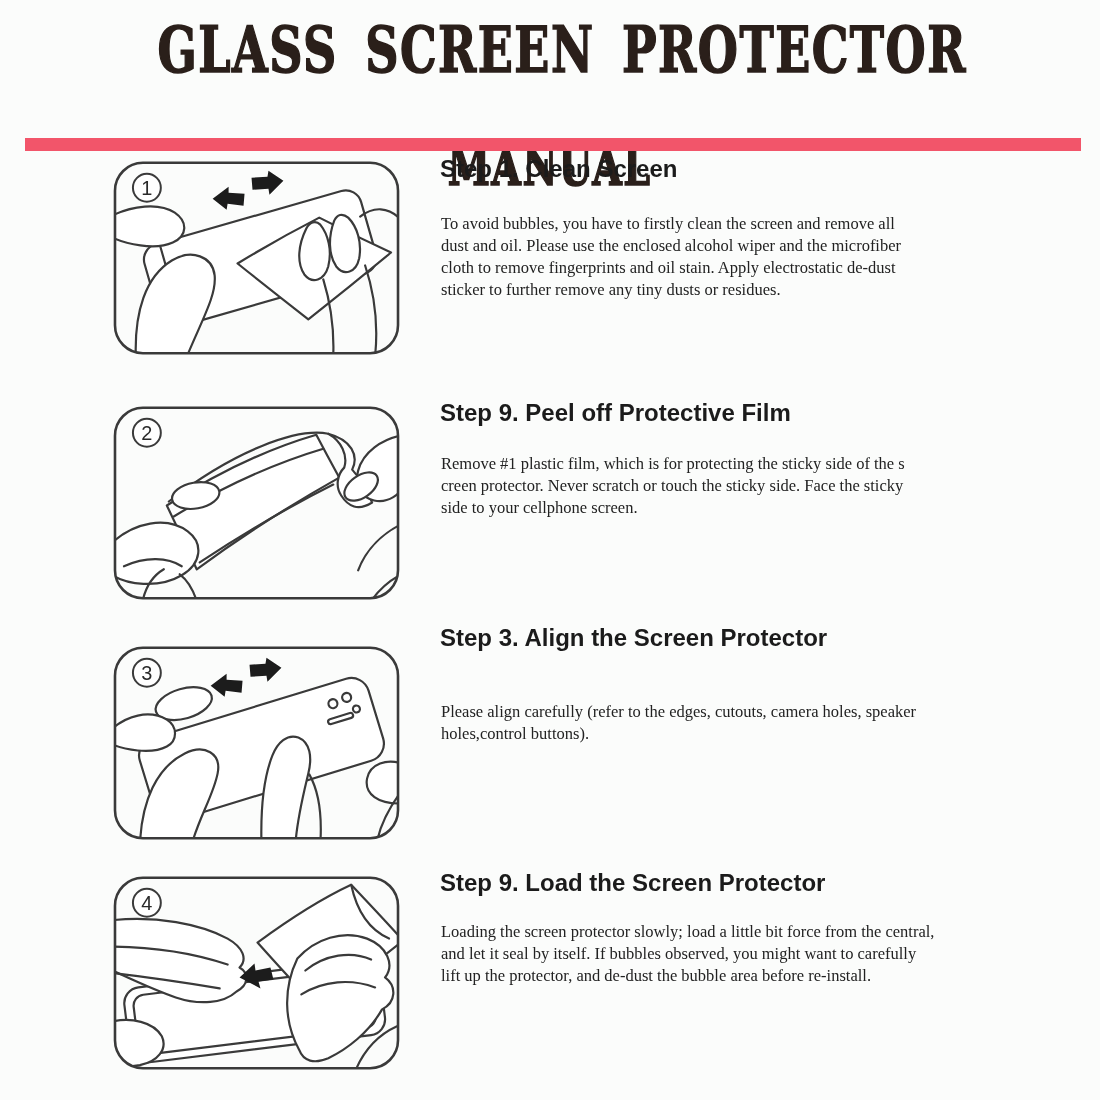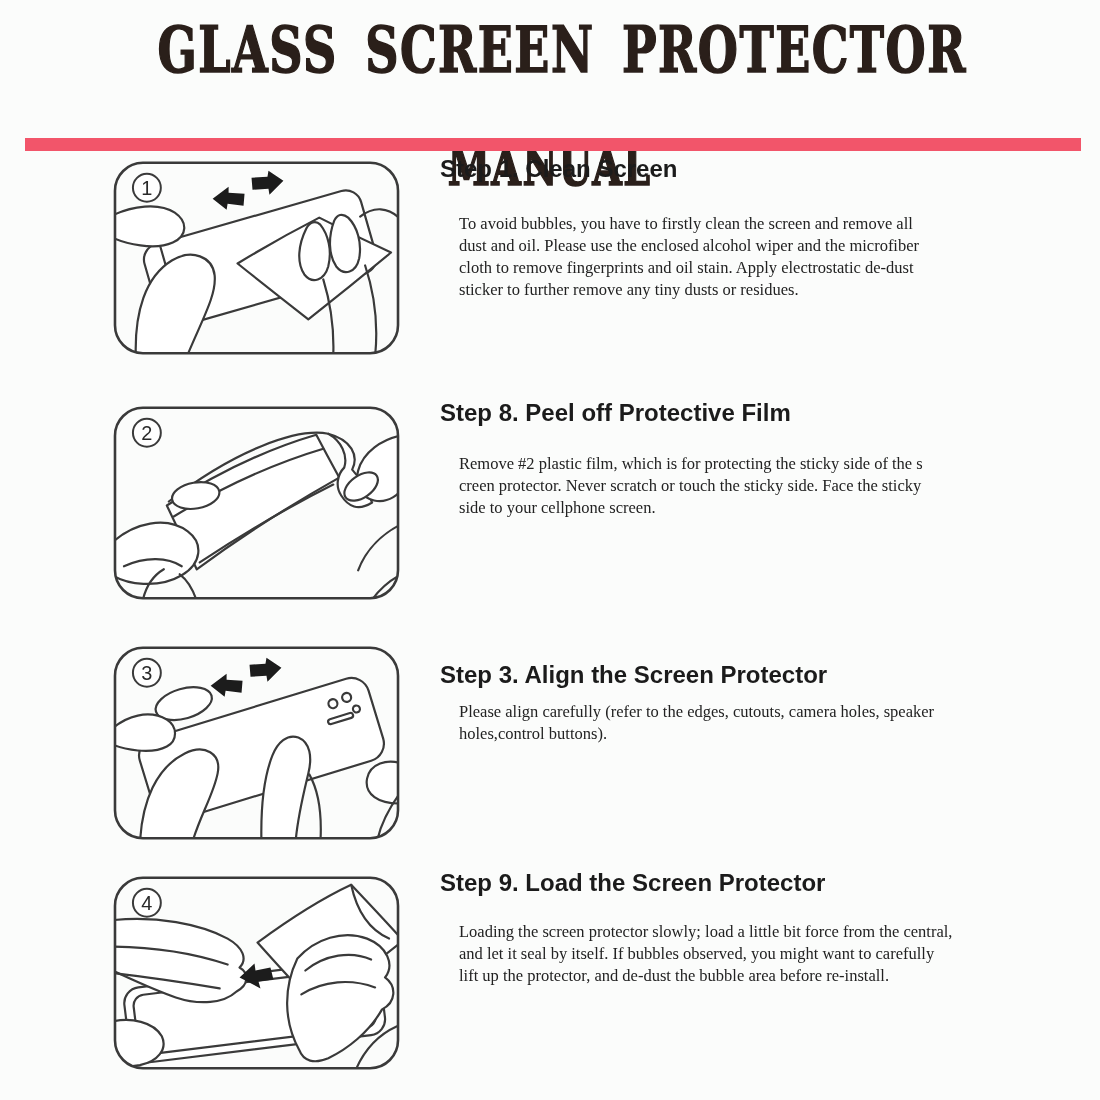--- a/index.html
+++ b/index.html
@@ -25,26 +25,26 @@
     background:var(--accent,#f2556a);
   }
   .fig{position:absolute;left:112px;width:289px;height:198px;}
   .fig svg{width:100%;height:100%;display:block;}
   .step-heading{
     position:absolute;left:440px;
     font-family:"Liberation Sans", sans-serif;font-weight:bold;
     font-size:24px;line-height:30px;color:#1b1b1b;white-space:nowrap;text-align:center;
   }
   .step-body{
-    position:absolute;left:459px;width:590px;
+    position:absolute;left:441px;width:590px;
     font-size:16.5px;line-height:22px;color:#222;
     white-space:pre-line;
   }
   .f1{top:159px}.f2{top:404px}.f3{top:644px}.f4{top:874px}
-  .h1{top:154px}.h2{top:398px}.h3{top:660px}.h4{top:868px}
+  .h1{top:154px}.h2{top:398px}.h3{top:623px}.h4{top:868px}
   .b1{top:213px}.b2{top:453px}.b3{top:701px}.b4{top:921px}
   svg text{font-family:"Liberation Sans", sans-serif;}
 </style>
 </head>
 <body>
 
 <div class="header-title t1"><span class="squeeze">GLASS SCREEN PROTECTOR</span></div>
 <div class="header-title t2"><span class="squeeze">MANUAL</span></div>
 <div class="divider"></div>
 
@@ -118,22 +118,22 @@
       <path d="M294 168 C280 175 268 185 260 197"></path>
     </g>
   </g>
   <rect x="3" y="3" width="284" height="191" rx="28" fill="none" stroke="#3a3a3a" stroke-width="2.6"></rect>
   <g>
     <circle cx="35" cy="28" r="14" fill="#fff" stroke="#3a3a3a" stroke-width="2"></circle>
     <text x="35" y="35" text-anchor="middle" font-size="20" fill="#2a2a2a">2</text>
   </g>
 </svg>
 </div>
-<div class="step-heading h2">Step 8. Peel off Protective Film</div>
-<div class="step-body b2">Remove #2 plastic film, which is for protecting the sticky side of the s
+<div class="step-heading h2">Step 9. Peel off Protective Film</div>
+<div class="step-body b2">Remove #1 plastic film, which is for protecting the sticky side of the s
 creen protector. Never scratch or touch the sticky side. Face the sticky
 side to your cellphone screen.</div>
 
 <div class="fig f3">
 <svg viewBox="0 0 290 197">
   <defs>
         <clipPath id="clip3">
           <rect x="3" y="3" width="284" height="191" rx="28"></rect>
         </clipPath>
       </defs>

